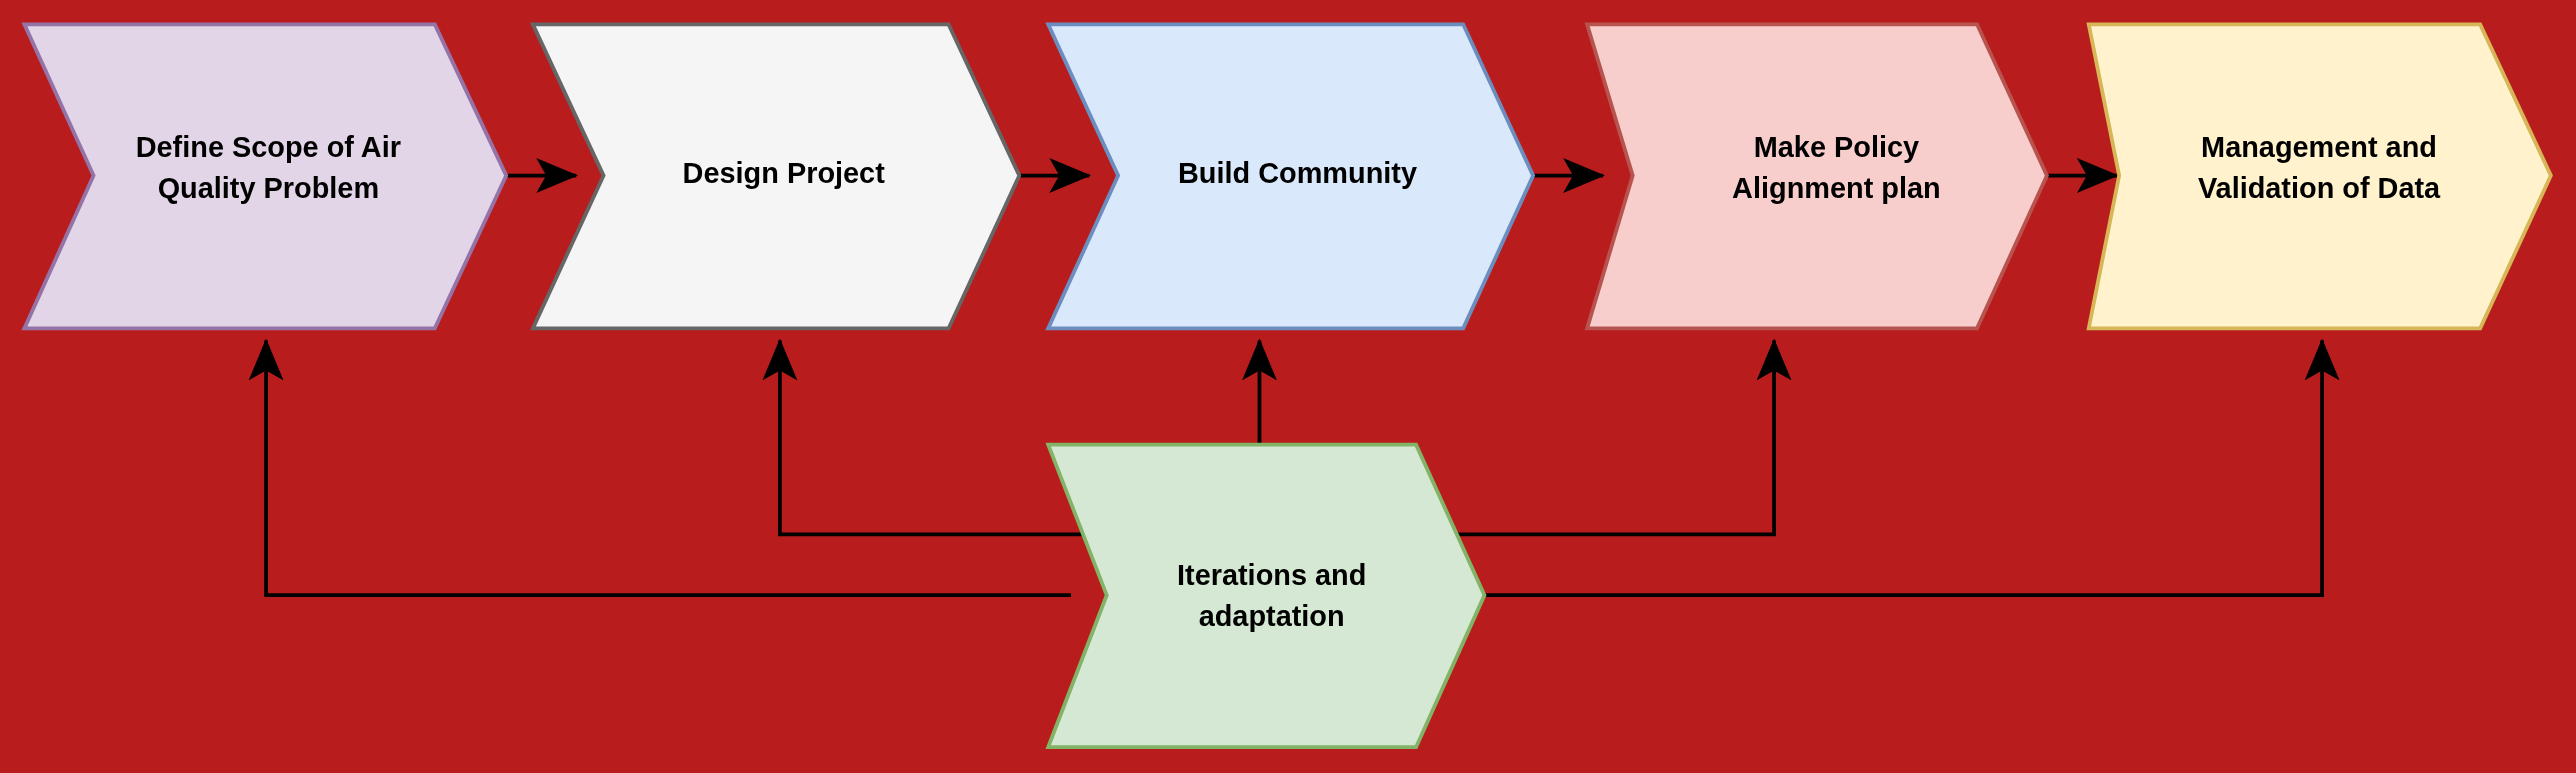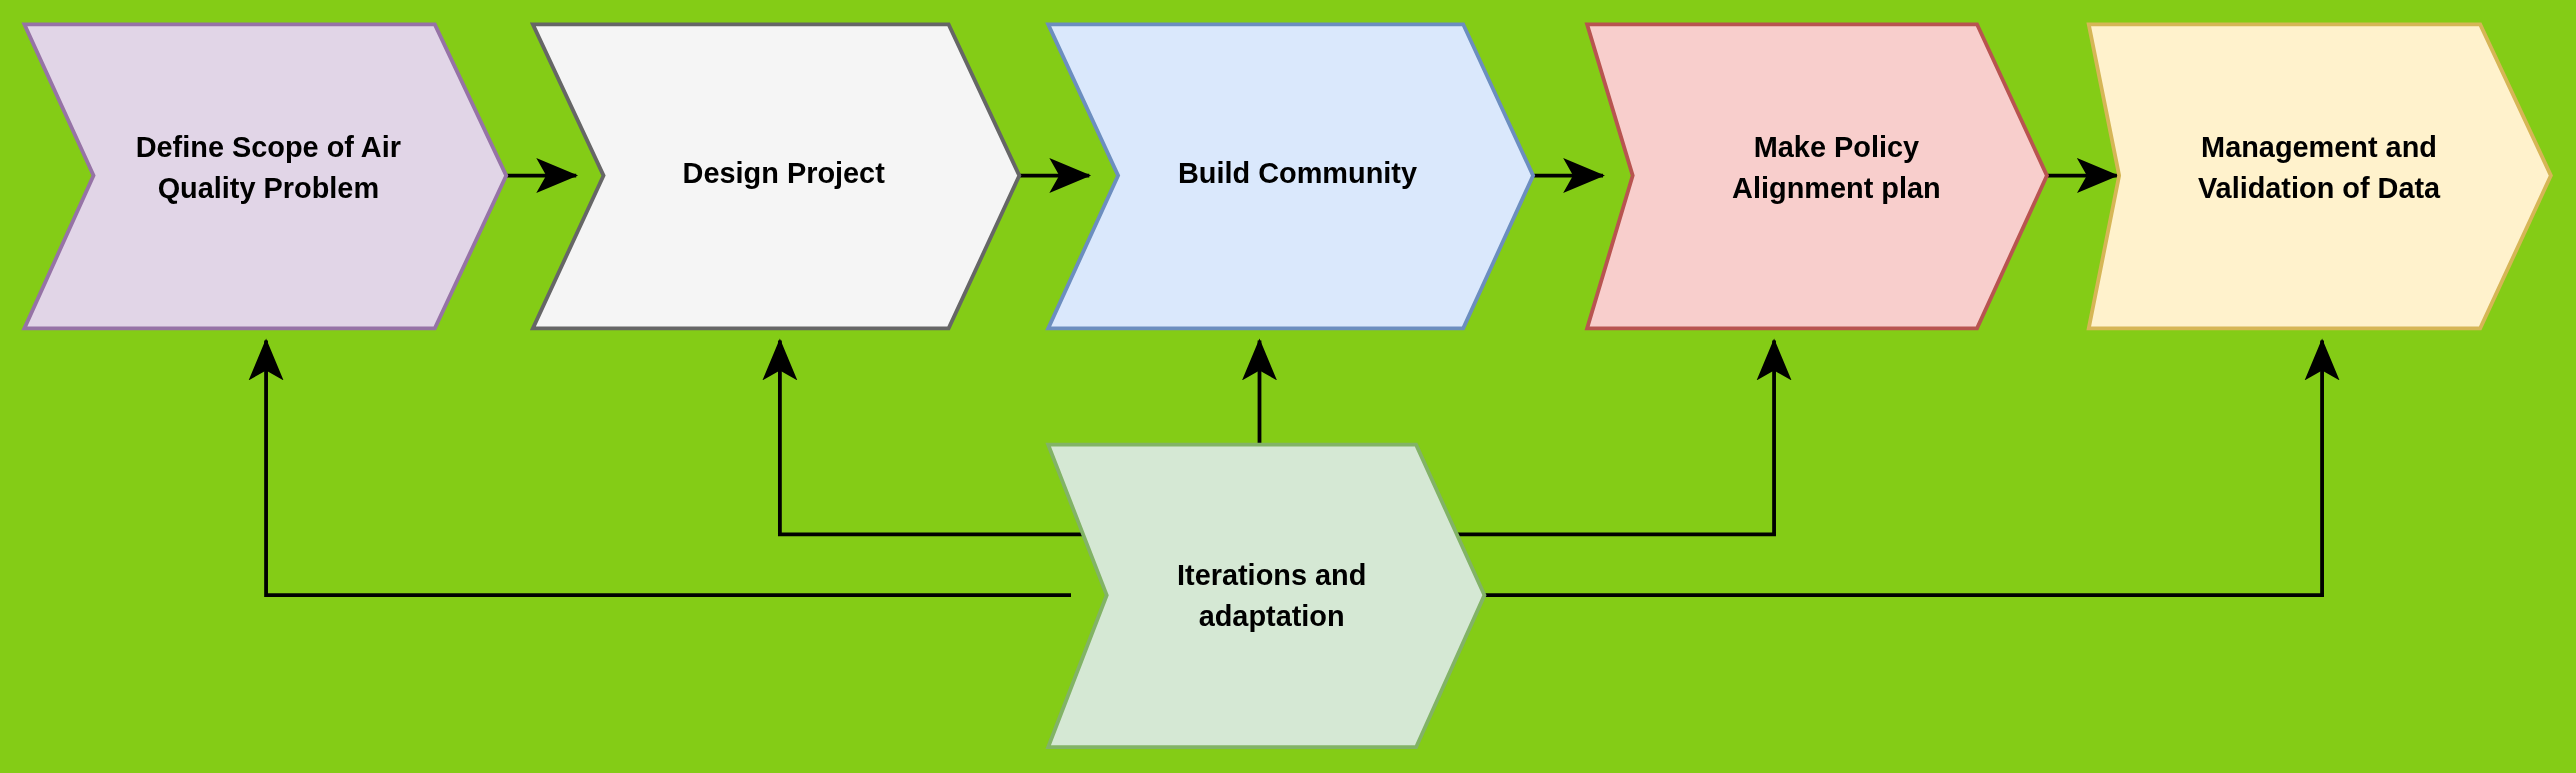--- a/index.html
+++ b/index.html
@@ -8,21 +8,21 @@
     padding: 0;
     background: #ffffff;
   }
   body {
     font-family: "Liberation Sans", sans-serif;
   }
   #canvas {
     position: relative;
     width: 2576px;
     height: 773px;
-    background: #84cc16;
+    background: #b91c1c;
     overflow: hidden;
   }
   svg.diagram {
     position: absolute;
     top: 0;
     left: 0;
     width: 2576px;
     height: 773px;
     display: block;
   }

